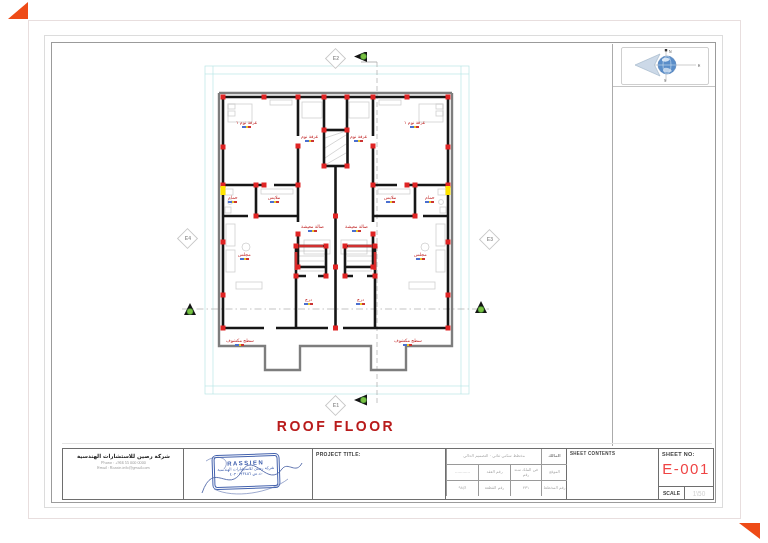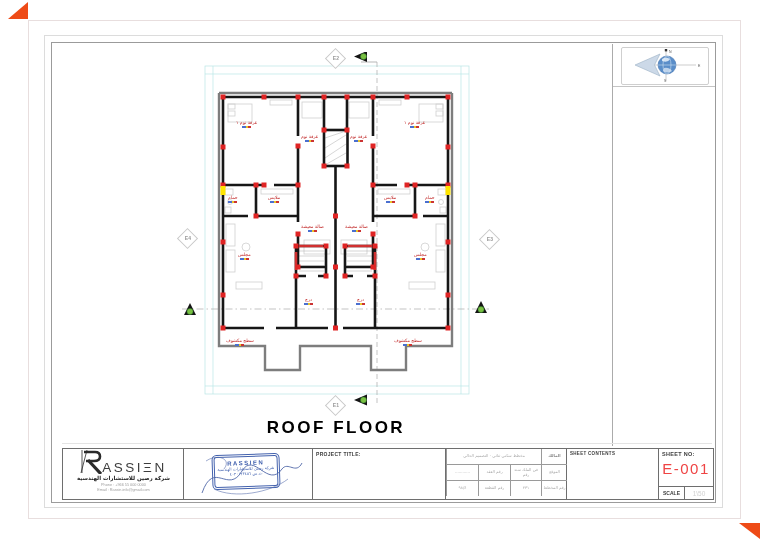--- a/index.html
+++ b/index.html
@@ -26,22 +26,22 @@
               font-family:"DejaVu Sans",sans-serif;white-space:nowrap;text-align:center;}
   .lbl-marks{display:block;width:9px;height:2px;margin:1px auto 0;
              background:linear-gradient(90deg,#4a6fd0 0 40%,#e8c52a 40% 70%,#cc3333 70% 100%);}
   
   .emarker{width:13px;height:13px;border:1px solid #c9c9c9;background:#fff;transform:rotate(45deg);}
   .emarker span{position:absolute;left:0;top:3px;width:13px;text-align:center;transform:rotate(-45deg);
                 font-size:5px;color:#9a9a9a;font-weight:bold;}
   .em-e2{left:328px;top:51px;} .em-e1{left:328px;top:398px;}
   .em-e4{left:180px;top:231px;} .em-e3{left:482px;top:232px;}
   
-  .plan-title{left:236px;top:418px;width:200px;text-align:center;font-size:17px;font-weight:bold;
-              letter-spacing:2.5px;color:#000000;}
+  .plan-title{left:236px;top:418px;width:200px;text-align:center;font-size:14px;font-weight:bold;
+              letter-spacing:2.5px;color:#b91c1c;}
   .tb-topline{left:62px;top:443px;width:650px;border-top:1px solid #e4e4e4;}
   
   .tb{left:62px;top:448px;width:650px;height:50px;border:1.5px solid #6e6e6e;background:#fff;}
   .tb .cell{position:absolute;top:0;height:100%;border-right:1px solid #6e6e6e;box-sizing:border-box;}
   .c-logo{left:0;width:121px;}
   .c-stamp{left:121px;width:129px;}
   .c-project{left:250px;width:133px;}
   .c-table{left:383px;width:121px;}
   .c-contents{left:504px;width:92px;}
   .c-sheetno{left:596px;width:54px;border-right:none!important;}
@@ -295,29 +295,20 @@
       <span>E4</span>
     </div>
 
   <div class="abs plan-title">ROOF FLOOR</div>
   <div class="abs tb-topline"></div>
 
   <div class="abs tb">
 
     <div class="cell c-logo">
       <div class="logo-wrap">
-        <div class="logo-row">
-          <svg width="22" height="24" viewBox="0 0 22 24">
-            <line x1="2" y1="0" x2="2" y2="23" stroke="#2a2a2a" stroke-width="0.8"></line>
-            <path d="M4,2 H15 Q20,2 20,6.5 Q20,11 14,11 H6" fill="none" stroke="#2a2a2a" stroke-width="2.6"></path>
-            <line x1="8" y1="10" x2="21" y2="24" stroke="#2a2a2a" stroke-width="3.2"></line>
-            <line x1="7" y1="0" x2="1" y2="23" stroke="#2a2a2a" stroke-width="0.8"></line>
-          </svg>
-          <span class="logo-letters">ASSIΞN</span>
-        </div>
         <div class="logo-sub">شركة رصين للاستشارات الهندسية</div>
         <div class="logo-contact">
           <div>Phone : +966 55 000 0000</div>
           <div>Email : Rassin.info@gmail.com</div>
         </div>
       </div>
     </div>
 
     <div class="cell c-stamp">
       <div class="stamp">

